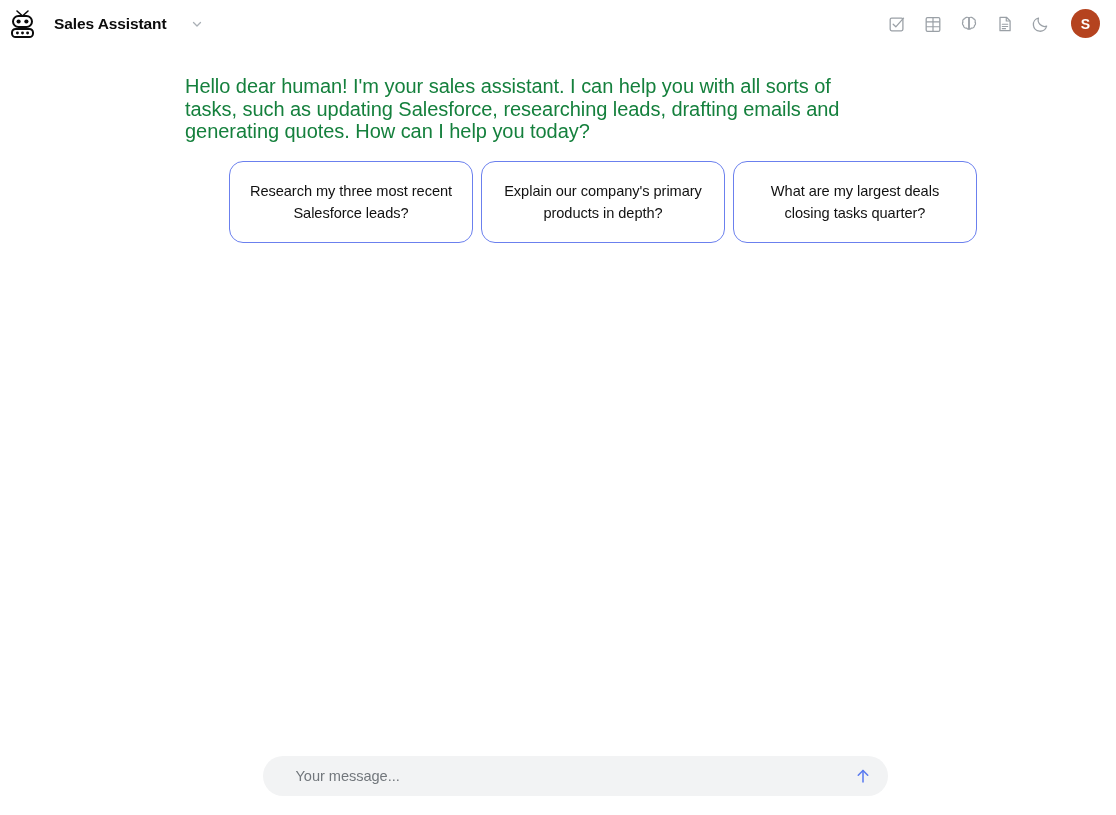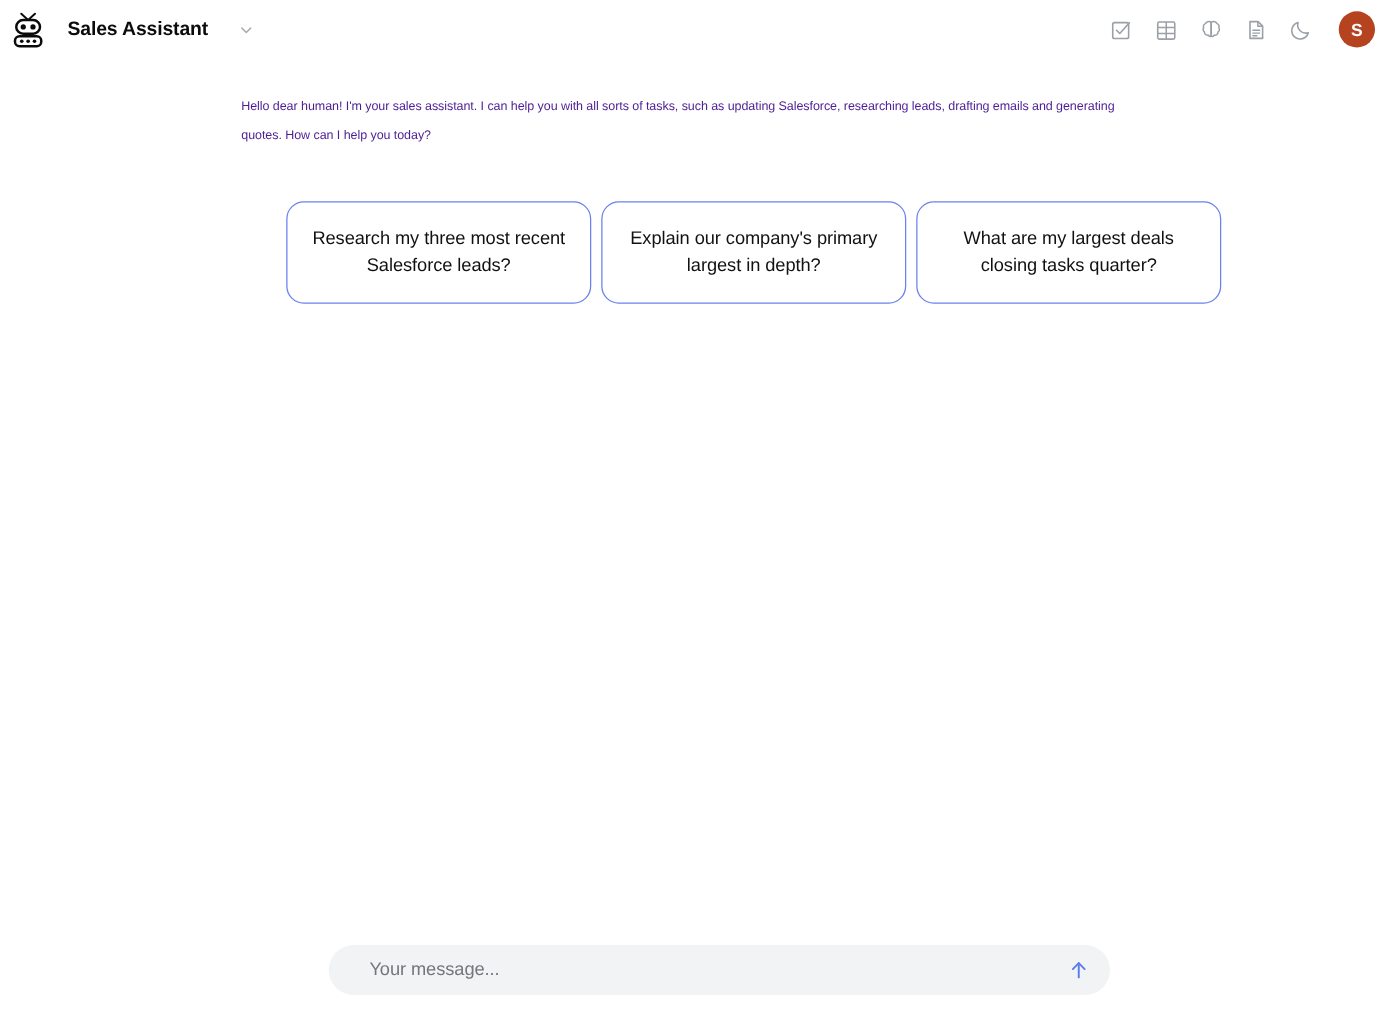--- a/index.html
+++ b/index.html
@@ -102,25 +102,24 @@
     width: 1116px;
     height: 690px;
     padding: 0;
   }
 
   .greeting {
     position: absolute;
     top: 28px;
     left: 185px;
     width: 700px;
-    font-size: 10px;
+    font-size: 20px;
     line-height: 22.5px;
-    color: #4c1d95;
+    color: #15803d;
     letter-spacing: -0.05px;
-    margin-left: 8px;
   }
 
   .suggestions {
     position: absolute;
     top: 114px;
     left: 185px;
     display: flex;
     gap: 8px;
   }
 
@@ -275,21 +274,21 @@
 
   <div class="main">
 
     <div class="greeting">Hello dear human! I'm your sales assistant. I can help you with all sorts of tasks, such as updating Salesforce, researching leads, drafting emails and generating quotes. How can I help you today?</div>
 
     <div class="suggestions">
       <div class="suggestion-card" style="border-color: rgb(107, 128, 238); margin-left: 44px;">
         <span>Research my three most recent Salesforce leads?</span>
       </div>
       <div class="suggestion-card" style="border-color: rgb(107, 128, 238);">
-        <span>Explain our company's primary largest in depth?</span>
+        <span>Explain our company's primary products in depth?</span>
       </div>
       <div class="suggestion-card" style="border-color: rgb(107, 128, 238);">
         <span>What are my largest deals closing tasks quarter?</span>
       </div>
     </div>
   </div>
 
   <div class="composer-wrap">
     <div class="composer">
       <input class="composer-input" type="text" placeholder="Your message..." style="">

